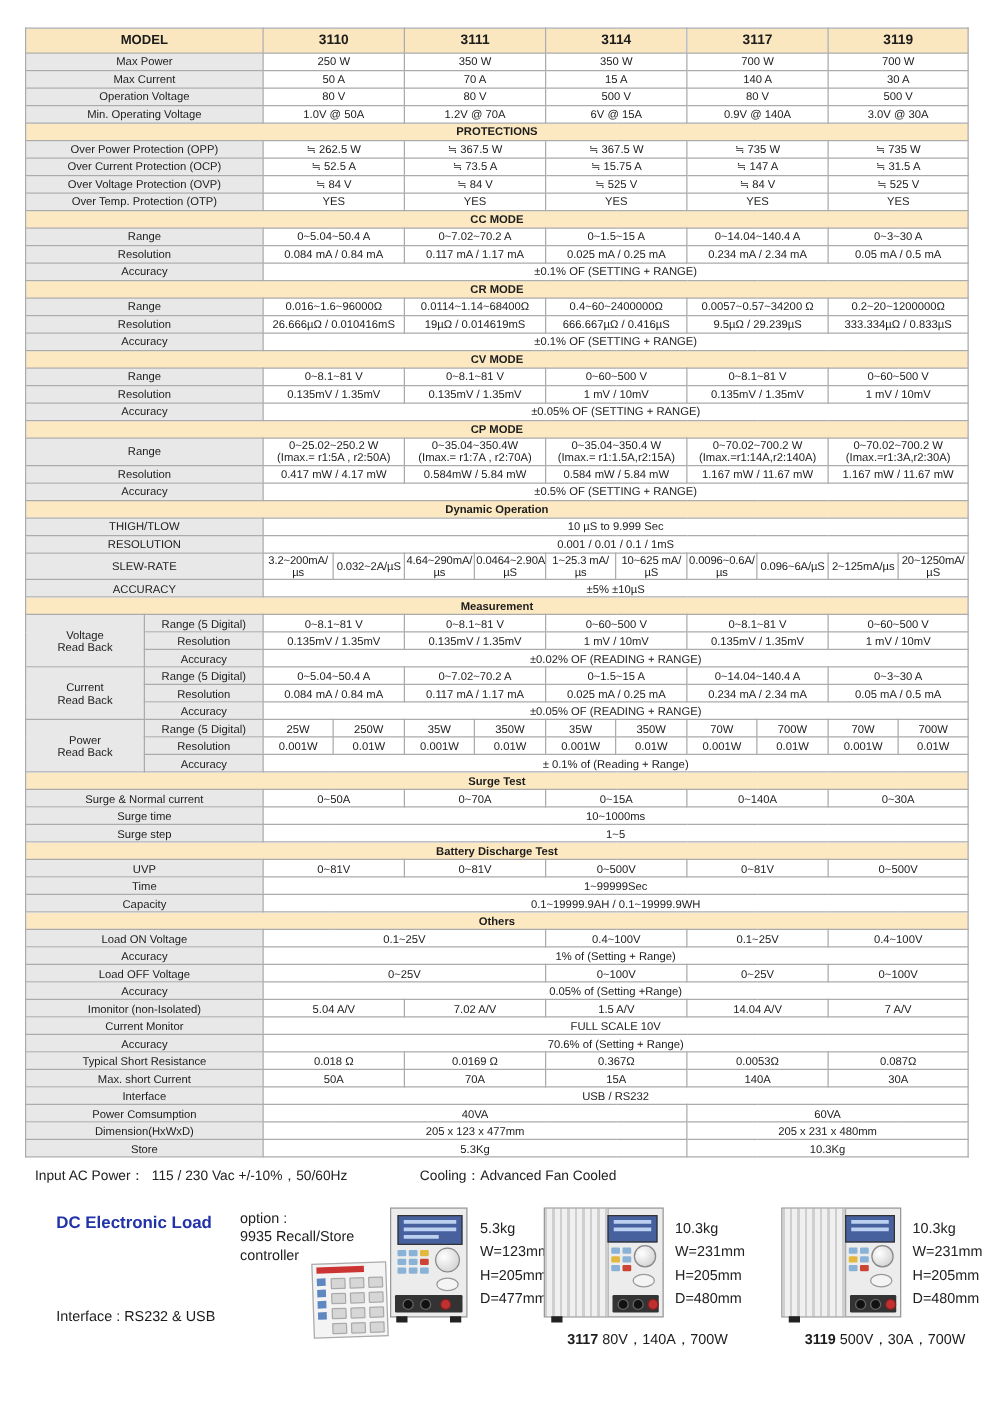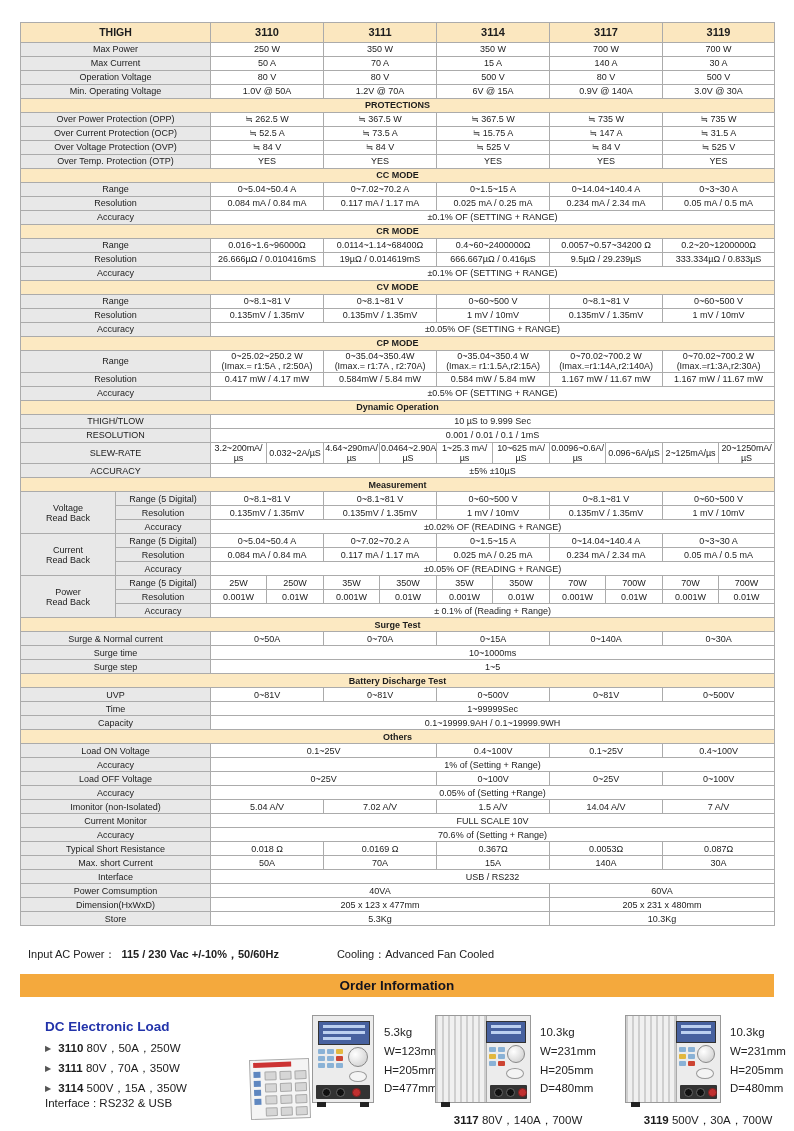--- a/index.html
+++ b/index.html
@@ -14,22 +14,22 @@
   table.spec td{border:1px solid #ababab;font-size:9px;text-align:center;height:13px;
                 line-height:1.15;padding:0 1px;overflow:hidden;white-space:pre-line;}
   td.label{background:#E8E8E8;text-align:left;padding-left:4px;font-size:9.5px;white-space:nowrap;}
   td.glabel{background:#E8E8E8;text-align:left;padding-left:4px;font-size:9.5px;white-space:pre-line;}
   td.section{background:#FCE9C2;text-align:left;padding-left:4px;font-weight:bold;font-size:10px;}
   tr.model-row td{background:#FBE7BF;font-weight:bold;font-size:11px;height:19px;}
   tr.model-row td.label{font-size:10.5px;}
   td.sm{font-size:6.7px;letter-spacing:-0.1px;padding:0;}
   td.md{font-size:8.6px;}
 
-  .footnote{margin:21px 0 12px 8px;font-size:11px;color:#222;display:flex;align-items:baseline;}
-  .footnote .val{margin-left:6px;font-weight:bold;}
+  .footnote{margin:7px 0 12px 8px;font-size:11px;color:#222;display:flex;align-items:baseline;}
+  .footnote .val{margin-left:6px;}
   .footnote .cool{margin-left:58px;}
 
   .order-body{position:relative;height:142px;margin-top:14px;}
   .fam-title{position:absolute;left:25px;top:8px;font-size:13.5px;font-weight:bold;color:#2233AA;}
   .fam-list{position:absolute;left:25px;top:30px;font-size:11.5px;}
   .fam-item{margin-bottom:5px;}
   .fam-item .arrow{color:#555;font-size:8px;vertical-align:1px;margin-right:4px;}
   .fam-item b{font-weight:bold;}
   .iface{position:absolute;left:25px;top:86px;font-size:11.5px;}
   .optionblk{position:absolute;left:172px;top:6px;font-size:11.5px;line-height:1.3;}
@@ -79,21 +79,21 @@
           <col style="width:57px">
         <col style="width:56px">
           <col style="width:57px">
           <col style="width:56px">
           <col style="width:57px">
         <col style="width:56px">
           <col style="width:56px">
       </colgroup>
       <tbody>
           <tr class="model-row">
-            <td class="label" colspan="2">THIGH</td>
+            <td class="label" colspan="2">MODEL</td>
             <td colspan="2">3110</td>
             <td colspan="2">3111</td>
             <td colspan="2">3114</td>
             <td colspan="2">3117</td>
             <td colspan="2">3119</td>
           </tr>
           <tr>
             <td class="label" colspan="2">Max Power</td>
             <td colspan="2">250 W</td>
             <td colspan="2">350 W</td>
@@ -481,44 +481,31 @@
         </tbody>
     </table>
 
     <div class="footnote">
       <span>Input AC Power：</span>
       <span class="val">115 / 230 Vac +/-10%，50/60Hz</span>
       <span class="cool">Cooling：</span>
       <span>Advanced Fan Cooled</span>
     </div>
 
-    <div class="title-bar">Order Information</div>
 
     <div class="order-body">
 
       <div class="fam-title">DC Electronic Load</div>
-      <div class="fam-list">
-        <div class="fam-item">
-          <span class="arrow">▶</span>
-          <b>3110</b>
-          <span>80V，50A，250W</span>
-        </div>
-        <div class="fam-item">
-          <span class="arrow">▶</span>
-          <b>3111</b>
-          <span>80V，70A，350W</span>
-        </div>
-        <div class="fam-item">
-          <span class="arrow">▶</span>
-          <b>3114</b>
-          <span>500V，15A，350W</span>
-        </div>
-      </div>
       <div class="iface">Interface : RS232 &amp; USB</div>
 
+      <div class="optionblk">
+        <div>option :</div>
+        <div>9935 Recall/Store</div>
+        <div>controller</div>
+      </div>
 
       <div class="ctrl" style="left:230px;top:48px;width:58px;height:58px;">
         <span class="rstrip"></span>
         <span class="bcol">
             <i></i>
             <i></i>
             <i></i>
             <i></i>
           </span>
         <span class="bgrid">

